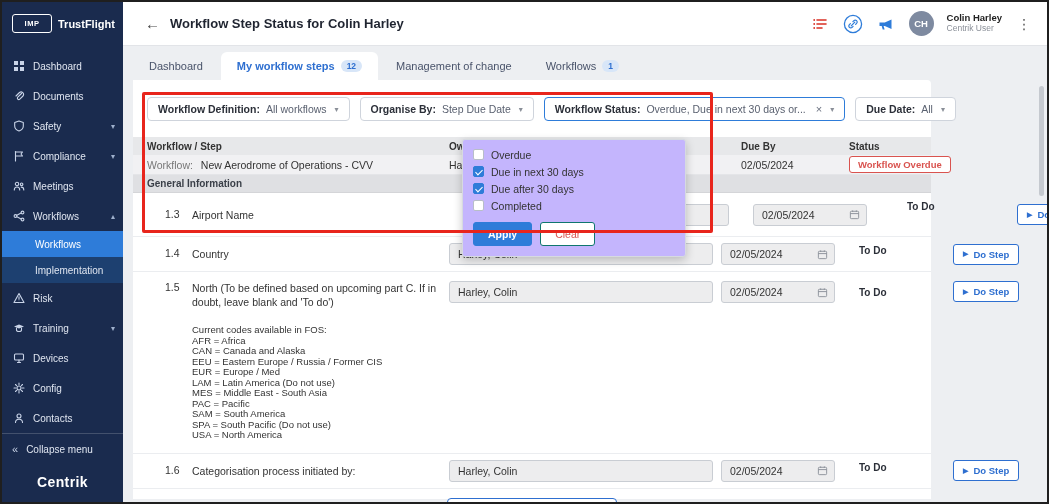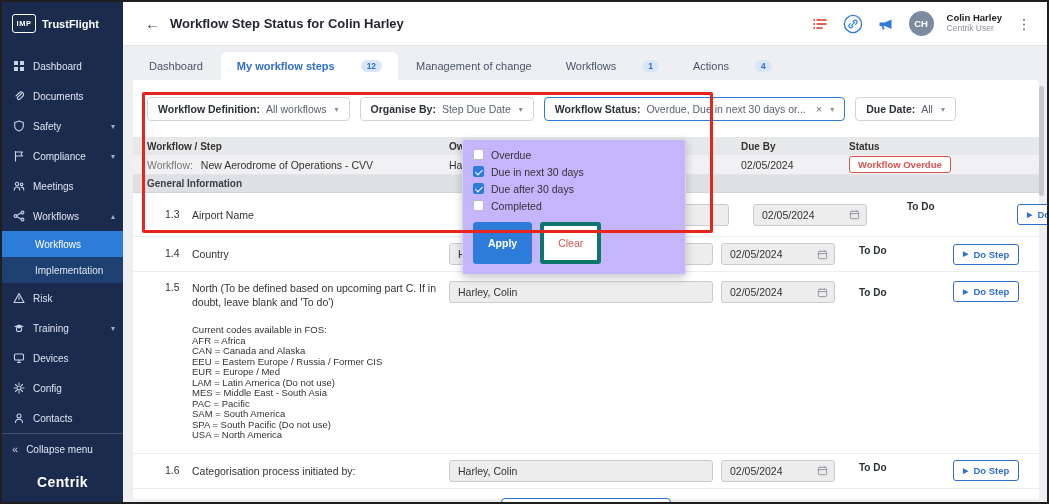--- a/index.html
+++ b/index.html
@@ -2,21 +2,21 @@
 <html><head>
 <meta charset="utf-8">
 <style>
   * { margin:0; padding:0; box-sizing:border-box; }
   body { font-family:"Liberation Sans", sans-serif; background:#fff; }
   .root { position:relative; width:1049px; height:504px; border:2px solid #1f1f1f; background:#edeff2; overflow:hidden; }
 
   
   .sidebar { position:absolute; left:0; top:0; width:121px; height:100%; background:#1a2b4e; color:#dfe5f0; display:flex; flex-direction:column; }
   .brand { display:flex; align-items:center; gap:6px; padding:12px 10px 10px; }
-  .brand-logo { width:24px; height:19px; border:1px solid #fff; border-radius:3px; display:flex; align-items:center; justify-content:center; font-size:7.5px; font-weight:bold; color:#fff; letter-spacing:.5px; flex:0 0 auto; }
+  .brand-logo { width:40px; height:19px; border:1px solid #fff; border-radius:3px; display:flex; align-items:center; justify-content:center; font-size:7.5px; font-weight:bold; color:#fff; letter-spacing:.5px; flex:0 0 auto; }
   .brand-name { font-size:11px; font-weight:bold; color:#fff; white-space:nowrap; }
   .nav { flex:1; margin-top:8px; }
   .nav-item { position:relative; display:flex; align-items:center; gap:8px; height:30px; padding:0 10px; font-size:10px; color:#dfe5f0; cursor:pointer; white-space:nowrap; }
   .nav-item .chev { position:absolute; right:8px; font-size:8px; color:#9fb0cc; }
   .nav-item.sub { height:26px; padding-left:33px; font-size:10px; }
   .nav-item.active { background:#2e7cd9; color:#fff; }
   .nav-item.sub-alt { background:#1d4070; }
   .nav-icon { width:13px; height:13px; flex:0 0 13px; display:flex; align-items:center; justify-content:center; }
   .nav-icon svg { width:12px; height:12px; stroke:#c9d4e8; fill:none; stroke-width:1.1; stroke-linecap:round; stroke-linejoin:round; }
   .sidebar-bottom { border-top:1px solid rgba(255,255,255,.18); }
@@ -33,24 +33,24 @@
   .avatar { width:25px; height:25px; border-radius:50%; background:#7e8aa0; color:#fff; font-size:9.5px; font-weight:bold; display:flex; align-items:center; justify-content:center; }
   .user-block { line-height:1.15; }
   .user-name { font-size:9.5px; font-weight:bold; color:#222; }
   .user-role { font-size:8.5px; color:#8a8f98; }
   .dots { font-size:14px; color:#555; cursor:pointer; padding:0 2px; }
 
   
   .tabs { position:absolute; left:131px; top:50px; right:20px; height:28px; display:flex; align-items:stretch; gap:2px; }
   .tab { display:flex; align-items:center; gap:6px; padding:0 16px; font-size:11px; color:#49536a; border-radius:6px 6px 0 0; cursor:pointer; white-space:nowrap; }
   .tab.active { background:#fff; color:#2e6fd0; font-weight:bold; }
-  .tab-badge { background:#d8e6f8; color:#2e6fd0; border-radius:9px; font-size:8.5px; padding:1px 6px; font-weight:bold;margin-left:20px; }
+  .tab-badge { background:#d8e6f8; color:#2e6fd0; border-radius:9px; font-size:8.5px; padding:1px 6px; font-weight:bold; }
 
   
-  .card { position:absolute; left:131px; top:78px; width:906px; height:419px; background:#fff; border-radius:0 4px 0 0; }
+  .card { position:absolute; left:131px; top:78px; width:798px; height:419px; background:#fff; border-radius:0 4px 0 0; }
 
   .filters { display:flex; gap:10px; padding:17px 14px 12px; }
   .filter { display:flex; align-items:center; gap:6px; border:1px solid #cfd4dc; border-radius:4px; padding:5px 10px; font-size:10.5px; background:#fff; cursor:pointer; white-space:nowrap; }
   .filter.active-filter { border-color:#2e7cd9; }
   .f-label { color:#2b2f38; font-weight:bold; }
   .f-value { color:#5a6170; }
   .f-chev { font-size:8px; color:#8a8f98; margin-left:2px; }
   .f-close { font-size:11px; color:#6a7180; margin-left:4px; cursor:pointer; }
 
   .grid { display:grid; grid-template-columns:316px 272px 122px 100px 1fr; }
@@ -93,21 +93,21 @@
   .show-completed-btn { background:#fff; border:1px solid #2e6fd0; color:#2e6fd0; font-size:10.5px; font-weight:bold; padding:6px 14px; border-radius:4px; cursor:pointer; font-family:inherit; }
 
   
   .status-panel { position:absolute; left:460px; top:137px; width:224px; background:#c4b5fd; border:1px solid #d6dae0; border-radius:3px; box-shadow:0 3px 10px rgba(0,0,0,.22); padding:6px 10px 10px; z-index:20; }
   .opt { display:flex; align-items:center; gap:7px; font-size:10.5px; color:#333; padding:2.5px 0; cursor:pointer; }
   .cbx { width:11px; height:11px; border:1px solid #b8bec8; border-radius:2px; background:#fff; position:relative; flex:0 0 11px; }
   .cbx.checked { background:#2e7cd9; border-color:#2e7cd9; }
   .cbx.checked::after { content:""; position:absolute; left:3px; top:0.5px; width:3px; height:6px; border:solid #fff; border-width:0 1.5px 1.5px 0; transform:rotate(45deg); }
   .panel-actions { display:flex; gap:8px; margin-top:8px; }
   .btn-apply { background:#2e7cd9; color:#fff; border:1px solid #2e7cd9; border-radius:3px; font-size:10.5px; font-weight:bold; padding:5px 14px; cursor:pointer; font-family:inherit; }
-  .btn-clear { background:#fff; color:#d9534f; border:4px solid #0f766e; border-radius:3px; font-size:10.5px; padding:11px 14px; cursor:pointer; font-family:inherit; }
+  .btn-clear { background:#fff; color:#d9534f; border:1px solid #0f766e; border-radius:3px; font-size:10.5px; padding:5px 14px; cursor:pointer; font-family:inherit; }
 
   
   .annotation-rect { position:absolute; left:140px; top:90px; width:571px; height:141px; border:3px solid #e8251c; border-radius:2px; z-index:40; pointer-events:none; }
 
   .scroll-thumb { position:absolute; right:3px; top:84px; width:5px; height:110px; background:#c5c9cf; border-radius:3px; z-index:5; }
 
   .hdr-svg { display:block; }
 </style>
 </head>
 <body>
@@ -284,24 +284,20 @@
       <span>My workflow steps</span>
       <span class="tab-badge">12</span>
     </div>
     <div class="tab">
       <span>Management of change</span>
     </div>
     <div class="tab">
       <span>Workflows</span>
       <span class="tab-badge">1</span>
     </div>
-    <div class="tab">
-      <span>Actions</span>
-      <span class="tab-badge">4</span>
-    </div>
   </div>
 
   <main class="card">
 
     <div class="filters">
       <div class="filter">
         <span class="f-label">Workflow Definition:</span>
         <span class="f-value">All workflows</span>
         <span class="f-chev">▾</span>
       </div>

